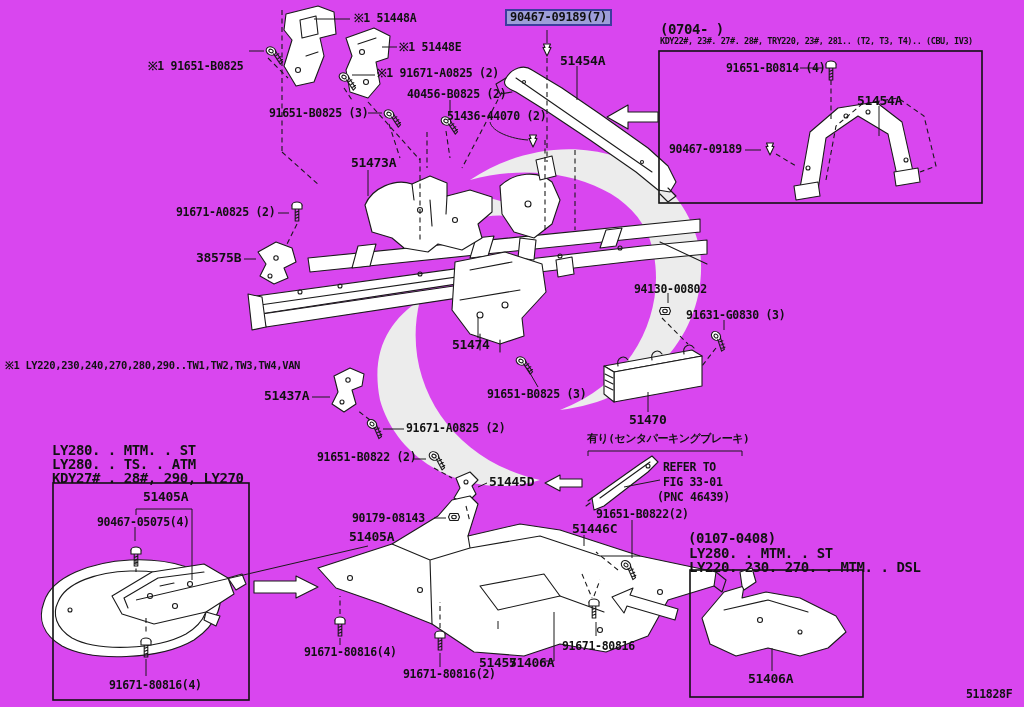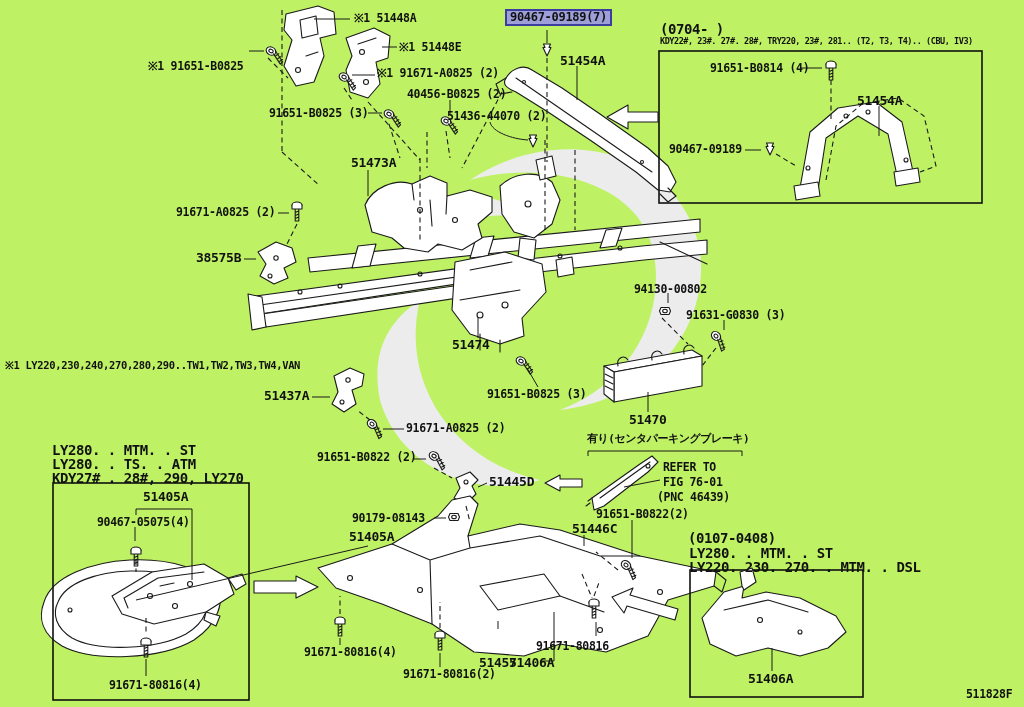--- a/index.html
+++ b/index.html
@@ -1,16 +1,16 @@
 <!DOCTYPE html>
 <html style="--hl-bg: #9e9ed9; --hl-bd: #3d3d9e;"><head>
 <meta charset="utf-8">
 <style>
   html,body{margin:0;padding:0;background:#fff;}
-  #stage{position:relative;width:1024px;height:707px;background:#bef264;overflow:hidden;
+  #stage{position:relative;width:1024px;height:707px;background:#d946ef;overflow:hidden;
          font-family:"DejaVu Sans Mono",monospace;}
   #art{position:absolute;left:0;top:0;z-index:1;}
   .lbl{position:absolute;z-index:2;font:bold 11.5px "DejaVu Sans Mono",monospace;
        color:#111;letter-spacing:-0.3px;white-space:nowrap;line-height:1.05;}
   .big{font-size:13px;}
   .sm{font-size:14px;letter-spacing:-0.45px;}
   .smx{font-size:8.5px;letter-spacing:-0.45px;}
   .note{font-size:10.5px;letter-spacing:-0.35px;}
   .jp{font-size:11px;letter-spacing:-0.5px;}
   .hl{background:var(--hl-bg,#9e9ed9);border:2px solid var(--hl-bd,#3d3d9e);
@@ -316,45 +316,45 @@
   <div class="lbl big" style="left:452px;top:338px">51474</div>
   <div class="lbl" style="left:487px;top:388px">91651-B0825 (3)</div>
   <div class="lbl big" style="left:629px;top:413px">51470</div>
   <div class="lbl note" style="left:5px;top:360px">※1 LY220,230,240,270,280,290..TW1,TW2,TW3,TW4,VAN</div>
   <div class="lbl big" style="left:264px;top:389px">51437A</div>
   <div class="lbl" style="left:406px;top:422px">91671-A0825 (2)</div>
   <div class="lbl" style="left:317px;top:451px">91651-B0822 (2)</div>
   <div class="lbl big" style="left:489px;top:475px">51445D</div>
   <div class="lbl jp" style="left:587px;top:433px">有り(センタパーキングブレーキ)</div>
   <div class="lbl" style="left:663px;top:461px">REFER TO</div>
-  <div class="lbl" style="left:663px;top:476px">FIG 76-01</div>
+  <div class="lbl" style="left:663px;top:476px">FIG 33-01</div>
   <div class="lbl" style="left:657px;top:491px">(PNC 46439)</div>
   <div class="lbl" style="left:596px;top:508px">91651-B0822(2)</div>
 
   <div class="lbl sm" style="left:52px;top:443px">LY280. . MTM. . ST</div>
   <div class="lbl sm" style="left:52px;top:457px">LY280. . TS. . ATM</div>
   <div class="lbl sm" style="left:52px;top:471px">KDY27# . 28#, 290, LY270</div>
   <div class="lbl big" style="left:143px;top:490px">51405A</div>
   <div class="lbl" style="left:97px;top:516px">90467-05075(4)</div>
   <div class="lbl" style="left:109px;top:679px">91671-80816(4)</div>
 
   <div class="lbl" style="left:352px;top:512px">90179-08143</div>
   <div class="lbl big" style="left:349px;top:530px">51405A</div>
   <div class="lbl big" style="left:572px;top:522px">51446C</div>
   <div class="lbl big" style="left:479px;top:656px">51457</div>
   <div class="lbl" style="left:304px;top:646px">91671-80816(4)</div>
   <div class="lbl" style="left:403px;top:668px">91671-80816(2)</div>
   <div class="lbl big" style="left:509px;top:656px">51406A</div>
-  <div class="lbl" style="left:536px;top:640px">91671-80816</div>
+  <div class="lbl" style="left:562px;top:640px">91671-80816</div>
 
   <div class="lbl sm" style="left:688px;top:531px">(0107-0408)</div>
   <div class="lbl sm" style="left:689px;top:546px">LY280. . MTM. . ST</div>
   <div class="lbl sm" style="left:689px;top:560px">LY220. 230. 270. . MTM. . DSL</div>
   <div class="lbl big" style="left:748px;top:672px">51406A</div>
 
   <div class="lbl sm" style="left:660px;top:22px">(0704-    )</div>
   <div class="lbl smx" style="left:660px;top:37px">KDY22#, 23#. 27#. 28#, TRY220, 23#, 281.. (T2, T3, T4).. (CBU, IV3)</div>
-  <div class="lbl" style="left:710px;top:62px">91651-B0814 (4)</div>
+  <div class="lbl" style="left:726px;top:62px">91651-B0814 (4)</div>
   <div class="lbl big" style="left:857px;top:94px">51454A</div>
   <div class="lbl" style="left:669px;top:143px">90467-09189</div>
 
   <div class="lbl" style="left:966px;top:688px">511828F</div>
 </div>
 
 </body></html>

